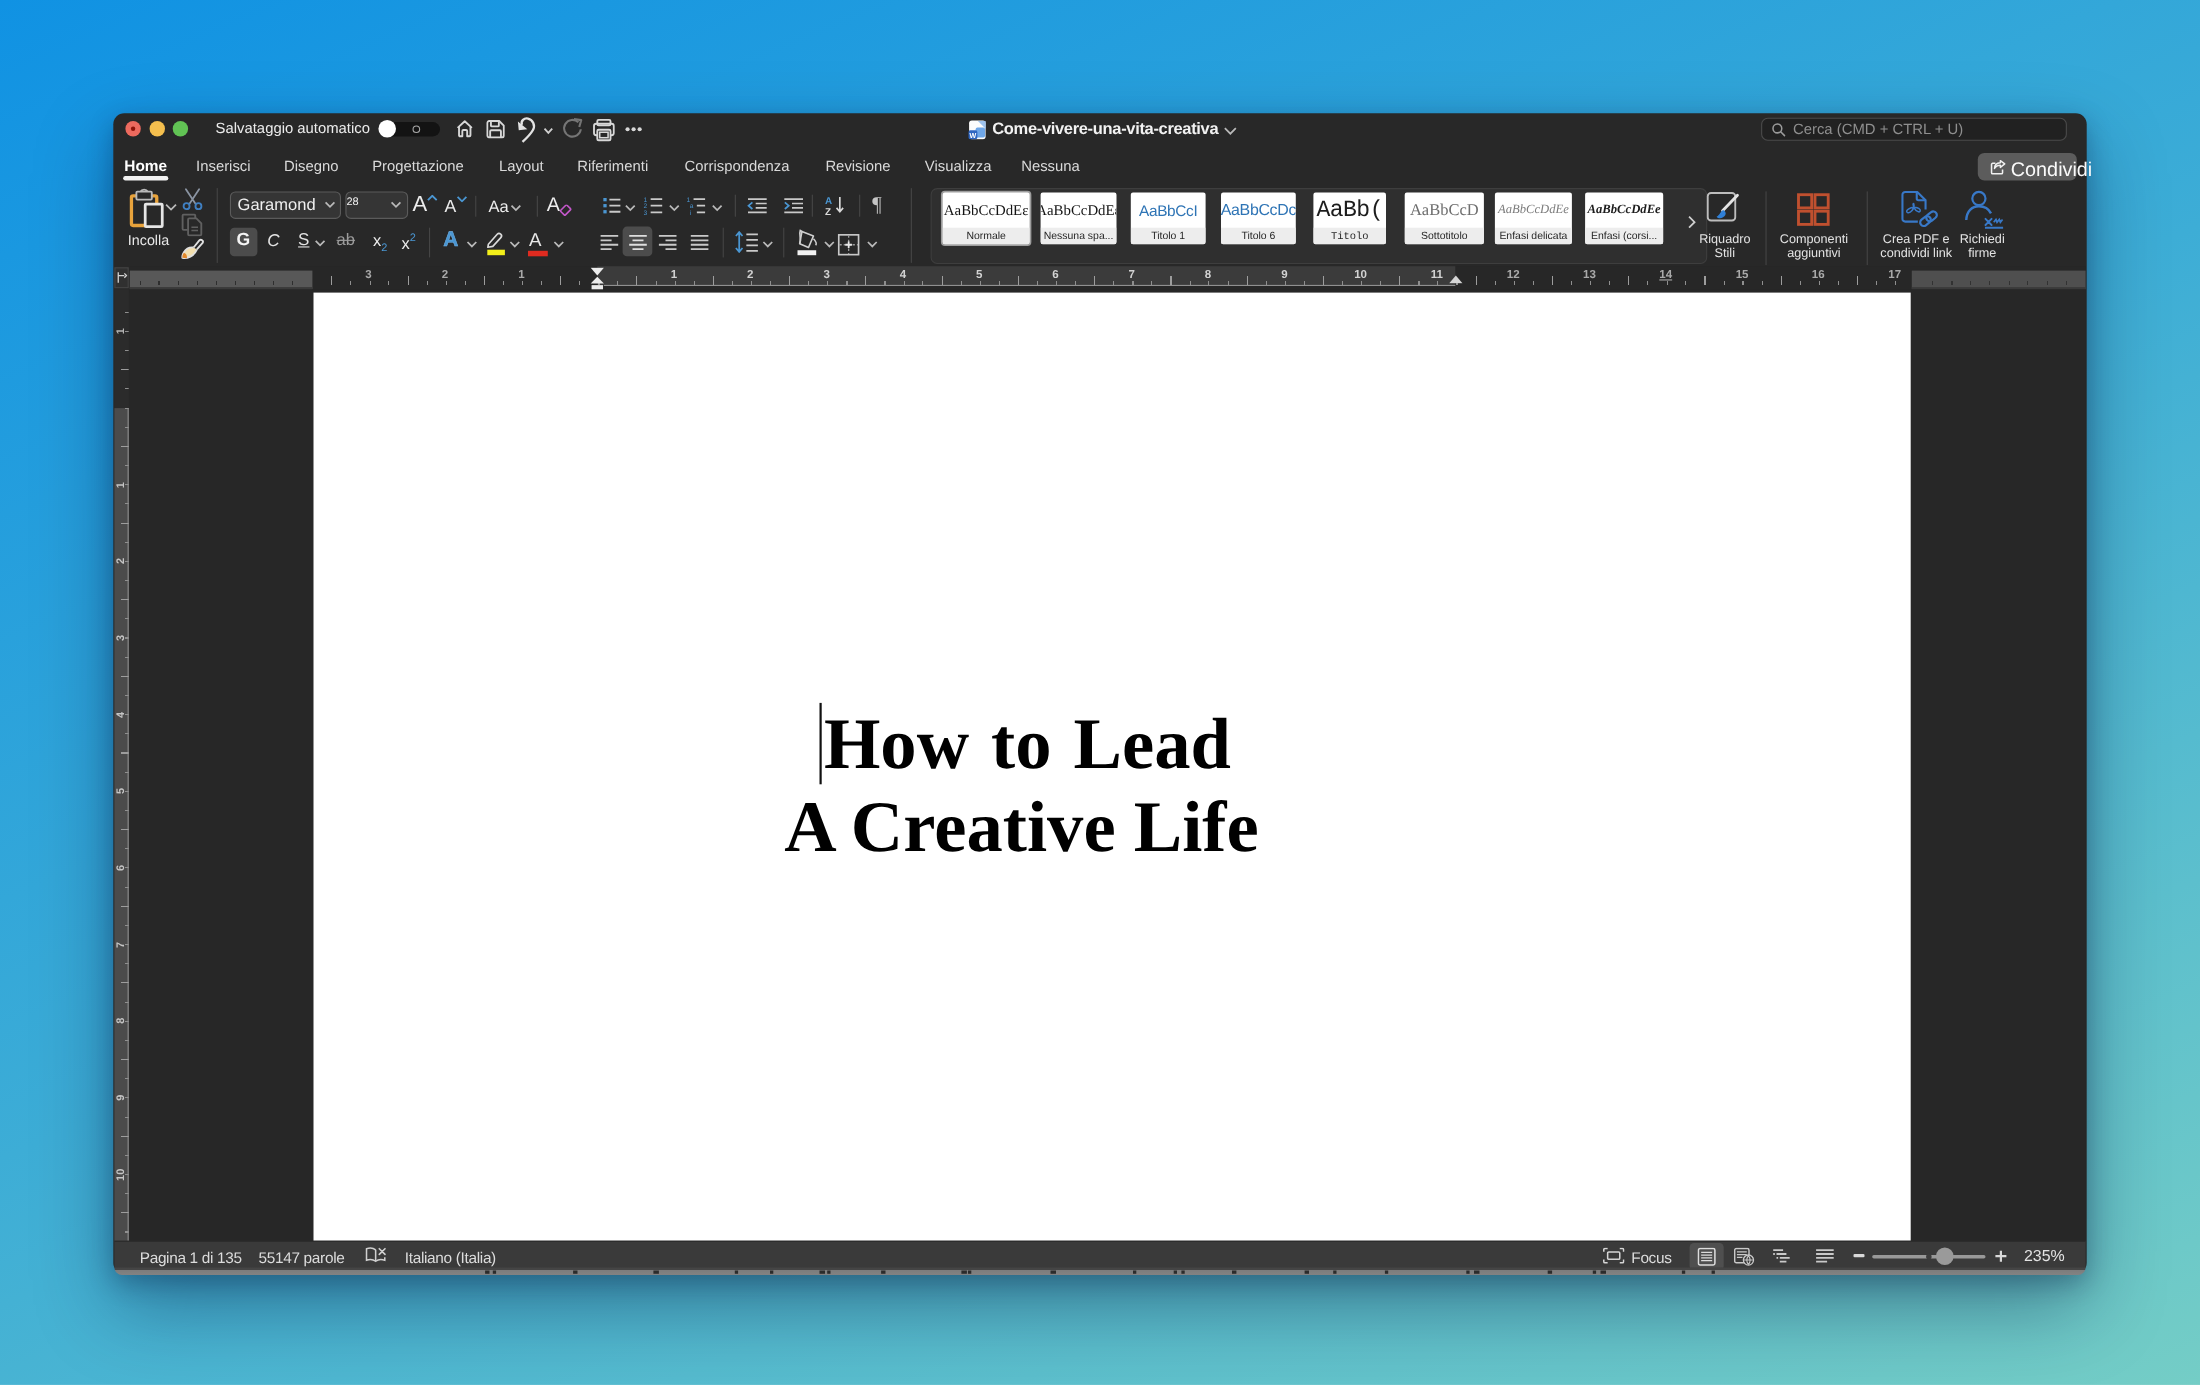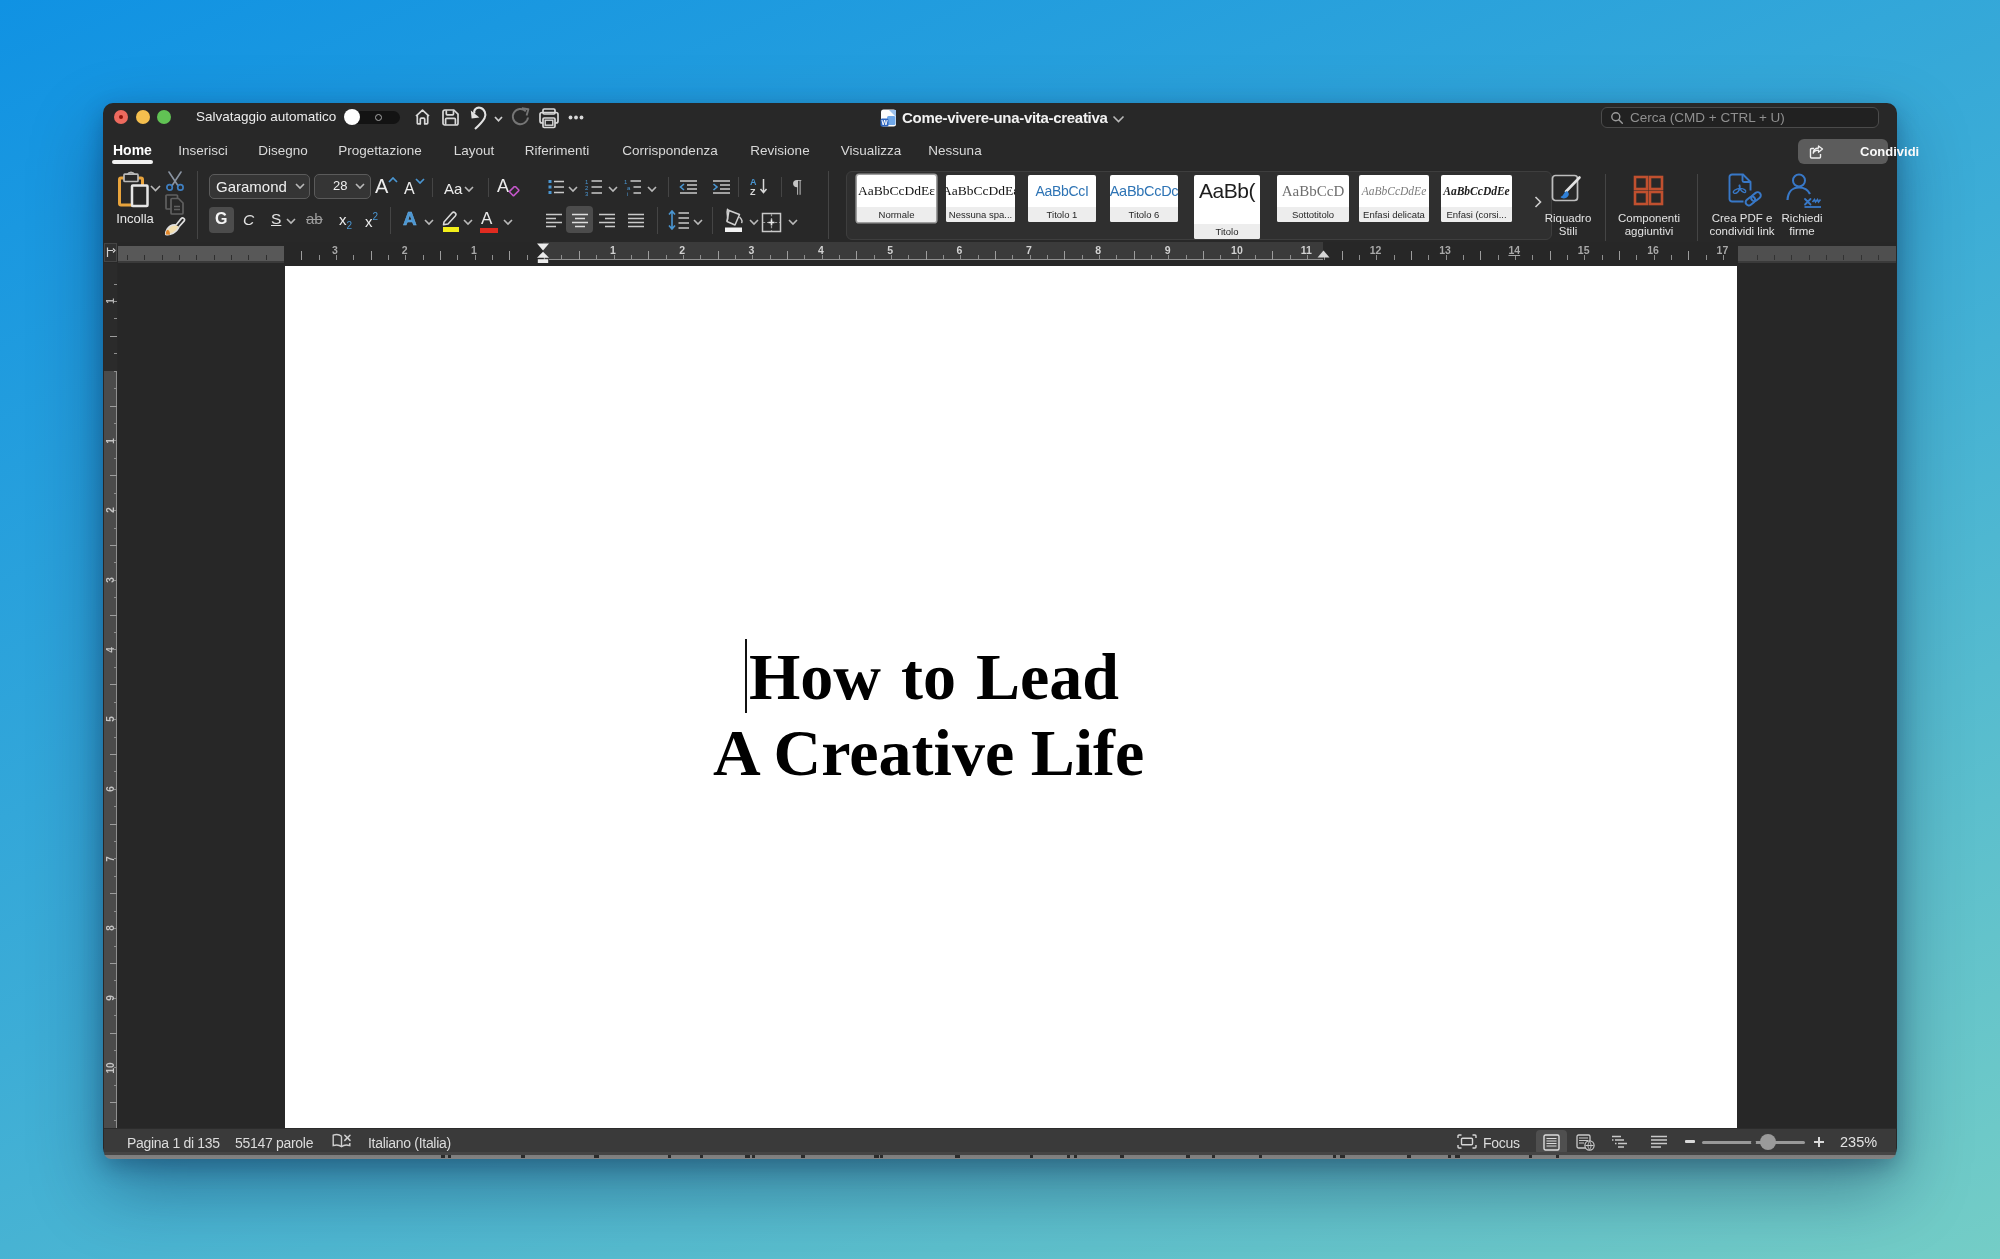--- a/index.html
+++ b/index.html
@@ -110,21 +110,21 @@
 <div class="abs tabtxt" style="left:670px;top:143px;">Corrispondenza</div>
 <div class="abs tabtxt" style="left:780px;top:143px;">Revisione</div>
 <div class="abs tabtxt" style="left:871px;top:143px;">Visualizza</div>
 <div class="abs tabtxt" style="left:955px;top:143px;">Nessuna</div>
 
 <div class="abs" style="left:1798px;top:139px;width:90px;height:25px;border-radius:6px;background:#5c5c5c;"></div>
 <svg class="abs" style="left:1808px;top:144px;" width="17" height="16" viewBox="0 0 17 16">
     <path d="M6 4.5 H3.5 A1 1 0 0 0 2.5 5.5 V13 A1 1 0 0 0 3.5 14 H11.5 A1 1 0 0 0 12.5 13 V10" fill="none" stroke="#f0f0f0" stroke-width="1.4"></path>
     <path d="M10.5 2 L14.5 5 L10.5 8.2 V6.2 C7.5 6.2 6 7.5 5.2 9.2 C5.2 6 7 4.2 10.5 4 Z" fill="none" stroke="#f0f0f0" stroke-width="1.3" stroke-linejoin="round"></path>
   </svg>
-<div class="abs" style="left:1828px;top:144px;font-size:13px;font-weight:700;color:#fafafa;margin-left:32px;">Condividi</div>
+<div class="abs" style="left:1828px;top:144px;font-size:18px;font-weight:400;color:#fafafa;">Condividi</div>
 
 <svg class="abs" style="left:117px;top:170px;" width="42" height="38" viewBox="0 0 42 38">
 <rect x="2.5" y="8" width="23" height="27" rx="1.5" fill="none" stroke="#e8a33c" stroke-width="3"></rect>
 <path d="M10.5 4.5 A4 4 0 0 1 17.5 4.5" fill="none" stroke="#b9b9b9" stroke-width="1.7"></path>
 <rect x="7" y="4.2" width="14" height="7.3" rx="0.8" fill="#282828" stroke="#b9b9b9" stroke-width="1.7"></rect>
 <rect x="15" y="15.5" width="15.5" height="20.5" rx="0.8" fill="#282828" stroke="#e6e6e6" stroke-width="2.5"></rect>
 </svg>
 <svg class="abs" style="left:150px;top:185px;" width="11" height="7" viewBox="0 0 11 7">
     <path d="M1 1 L5.5 5.5 L10 1" class="chev" stroke="#e0e0e0"></path>
   </svg>
@@ -145,21 +145,21 @@
 <path d="M4.2 14.8 C6.2 15.4 7 16.8 7 19.8 L2.8 19.4 C2.7 17.6 3.2 15.9 4.2 14.8 Z" fill="#e2882b"></path>
 </svg>
 <div class="abs sep1" style="left:197px;top:171px;height:68px;"></div>
 
 <div class="abs" style="left:209px;top:174px;width:101px;height:25px;border-radius:5px;background:#353535;border:1px solid #5b5b5b;box-sizing:border-box;"></div>
 <div class="abs" style="left:216px;top:178px;font-size:15px;color:#f0f0f0;">Garamond</div>
 <svg class="abs" style="left:295px;top:183px;" width="10" height="7" viewBox="0 0 10 7">
     <path d="M1 1 L5 5 L9 1" class="chev"></path>
   </svg>
 <div class="abs" style="left:314px;top:174px;width:57px;height:25px;border-radius:5px;background:#353535;border:1px solid #5b5b5b;box-sizing:border-box;"></div>
-<div class="abs" style="left:333px;top:178px;font-size:13px;color:#f0f0f0;">28</div>
+<div class="abs" style="left:315px;top:178px;font-size:10px;color:#f0f0f0;">28</div>
 <svg class="abs" style="left:355px;top:183px;" width="10" height="7" viewBox="0 0 10 7">
     <path d="M1 1 L5 5 L9 1" class="chev"></path>
   </svg>
 <div class="abs" style="left:375px;top:175px;font-size:20px;color:#ededed;">A</div>
 <svg class="abs" style="left:388px;top:177px;" width="10" height="6" viewBox="0 0 10 6">
     <path d="M1 5 L5 1 L9 5" fill="none" stroke="#4a96d2" stroke-width="1.7"></path>
   </svg>
 <div class="abs" style="left:404px;top:180px;font-size:16px;color:#ededed;">A</div>
 <svg class="abs" style="left:415px;top:178px;" width="10" height="6" viewBox="0 0 10 6">
     <path d="M1 1 L5 5 L9 1" fill="none" stroke="#4a96d2" stroke-width="1.7"></path>
@@ -299,21 +299,21 @@
     <div class="cardlbl">Nessuna spa...</div>
   </div>
 <div class="abs card" style="left:1028px;top:175px;width:68px;height:47px;">
 <div class="cardsample" style="font-size:14px;color:#2e74b5;letter-spacing:-.3px;">AaBbCcI</div>
     <div class="cardlbl">Titolo 1</div>
   </div>
 <div class="abs card" style="left:1110px;top:175px;width:68px;height:47px;">
 <div class="cardsample" style="font-size:14.5px;color:#2e74b5;letter-spacing:-.3px;">AaBbCcDc</div>
     <div class="cardlbl">Titolo 6</div>
   </div>
-<div class="abs card" style="left:1194px;top:175px;width:66px;height:64px;">
+<div class="abs card" style="left:1194px;top:175px;width:66px;height:47px;font-family:Liberation Mono, monospace;">
 <div class="cardsample" style="font-size:21px;color:#1d1d1d;letter-spacing:-.5px;">AaBb(</div>
     <div class="cardlbl">Titolo</div>
   </div>
 <div class="abs card" style="left:1277px;top:175px;width:72px;height:47px;">
 <div class="cardsample" style="font-family:'Liberation Serif',serif;font-size:15px;color:#6e6e6e;">AaBbCcD</div>
     <div class="cardlbl">Sottotitolo</div>
   </div>
 <div class="abs card" style="left:1359px;top:175px;width:70px;height:47px;">
 <div class="cardsample" style="font-family:'Liberation Serif',serif;font-style:italic;font-size:11.5px;color:#7c7c7c;">AaBbCcDdEe</div>
     <div class="cardlbl">Enfasi delicata</div>

